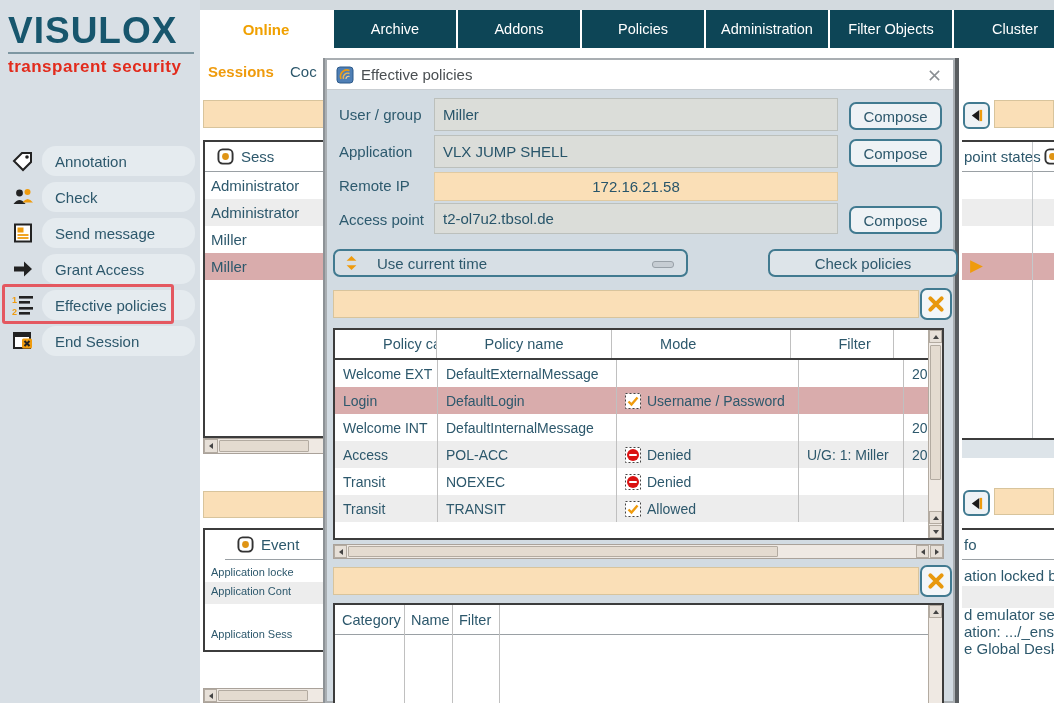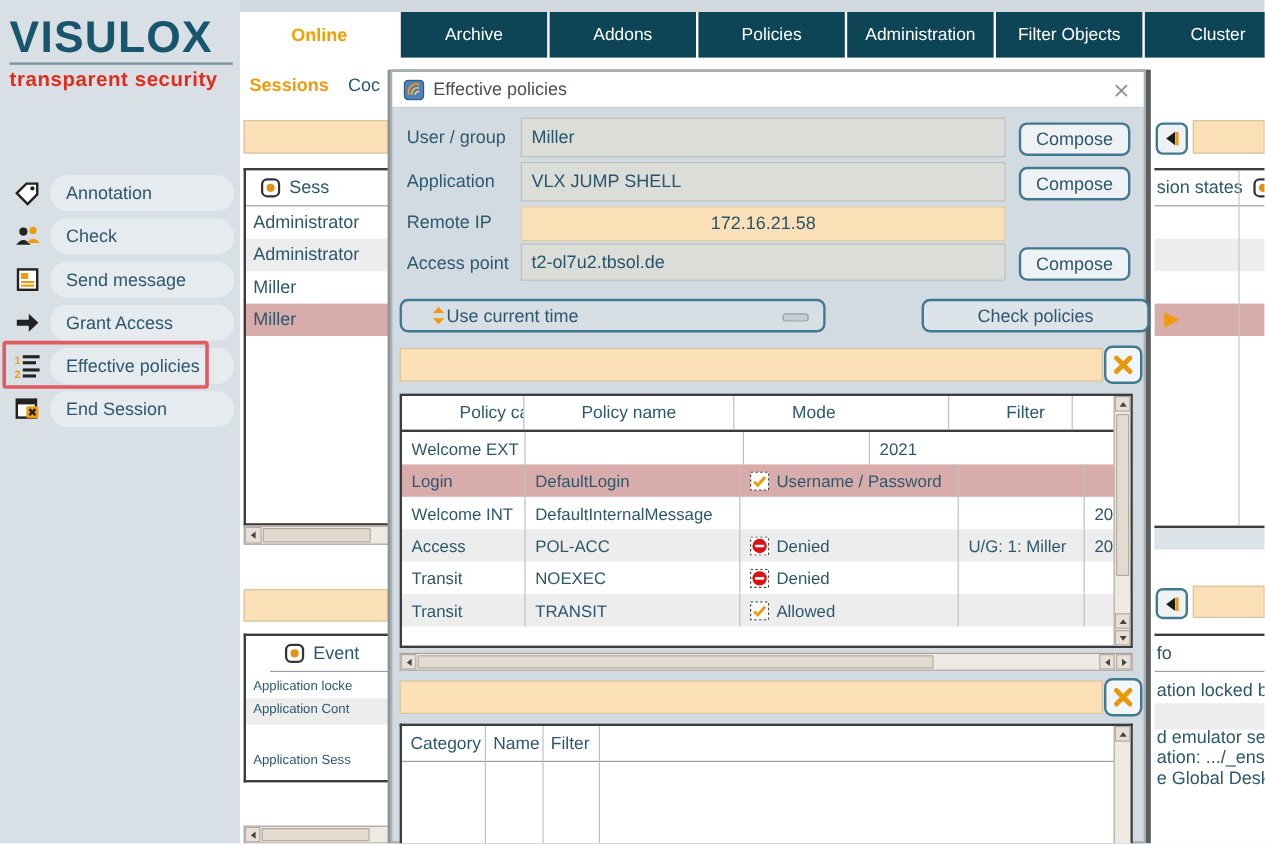--- a/index.html
+++ b/index.html
@@ -66,21 +66,21 @@
   .dlg-titlebar { position:absolute; left:0; top:0; right:0; height:30px; background:#fff; border-bottom:1px solid #c9ced2; }
   .dlg-title { position:absolute; left:34px; top:6px; font-size:15px; color:#4a4f52; }
   .dlg-ticon { position:absolute; left:9px; top:6px; width:18px; height:18px; }
   .dlg-close { position:absolute; right:10px; top:6px; width:18px; height:18px; display:flex; align-items:center; justify-content:center; cursor:pointer; }
   .fld-label { position:absolute; left:12px; color:#2d5a6e; font-size:15px; }
   .fld-input { position:absolute; left:107px; width:404px; background:#dbddd9; border:1px solid #bcc0bc;
                color:#28556a; font-size:15px; display:flex; align-items:center; padding-left:8px; }
   .fld-input.hl { background:#fadfb7; border:1px solid #e0caa2; justify-content:center; padding-left:0; }
   .compose { position:absolute; left:522px; width:93px; height:28px; }
   .time-btn { position:absolute; left:6px; top:189px; width:355px; height:28px; border:2px solid #417a90; border-radius:7px;
-              background:#d7dfe5; color:#2d586c; font-size:15px; display:flex; align-items:center; padding-left:24px; gap:0; cursor:pointer; }
+              background:#d7dfe5; color:#2d586c; font-size:15px; display:flex; align-items:center; padding-left:10px; gap:19px; cursor:pointer; }
   .time-dash { position:absolute; right:12px; top:10px; width:22px; height:7px; background:#c6cdd3; border:1px solid #98a1a8; border-radius:3px; }
   .check-btn { position:absolute; left:441px; top:189px; width:190px; height:28px; background:#dde4e9; }
 
   .ptable { position:absolute; left:6px; top:268px; width:611px; height:212px; background:#fff; border:2px solid #3c3c3c; overflow:hidden; }
   .prow, .phead { display:flex; width:100%; }
   .phead { height:30px; border-bottom:2px solid #3c3c3c; }
   .prow { height:27px; }
   .pc { border-right:1px solid #c0c0c0; display:flex; align-items:center; padding-left:8px; color:#2d586c; font-size:14px;
         white-space:nowrap; overflow:hidden; }
   .phead .pc { font-size:14.5px;padding-left:48px; }
@@ -217,21 +217,21 @@
   <div class="abs back-btn" style="left:963px;top:102px;width:27px;height:27px">
     <svg viewBox="0 0 16 16" width="15" height="15">
         <path d="M11 2 L3 8 L11 14 z" fill="#1a1a1a"></path>
         <rect x="11.5" y="2" width="2.5" height="12" fill="#ef9b0d"></rect>
       </svg>
   </div>
   <div class="abs bar-orange" style="left:994px;top:100px;width:60px;height:28px"></div>
   <div class="abs right-table1">
     <div class="rt-colline"></div>
     <div class="bgt-header" style="padding-left:2px">
-      <span>sion states</span>
+      <span>point states</span>
     </div>
     <div class="bgt-row"></div>
     <div class="bgt-row row-alt"></div>
     <div class="bgt-row"></div>
     <div class="bgt-row row-sel">
       <svg viewBox="0 0 16 16" width="17" height="17">
           <path d="M2 2 L14 8 L2 14 z" fill="#ef9b0d"></path>
         </svg>
     </div>
     <svg style="position:absolute;left:82px;top:6px" viewBox="0 0 18 18" width="17" height="17">
@@ -339,20 +339,21 @@
       <div class="phead">
         <div class="pc c1">Policy category</div>
         <div class="pc c2">Policy name</div>
         <div class="pc c3">Mode</div>
         <div class="pc c4">Filter</div>
         <div class="pc c5">Startl</div>
       </div>
 
       <div class="prow">
         <div class="pc c1">Welcome EXT</div>
+        <div class="pc c2">DefaultExternalMessage</div>
         <div class="pc c3"></div>
         <div class="pc c4"></div>
         <div class="pc c5">2021</div>
       </div>
 
       <div class="prow row-sel">
         <div class="pc c1">Login</div>
         <div class="pc c2">DefaultLogin</div>
         <div class="pc c3">
           <svg class="mode-ic" viewBox="0 0 16 16">

